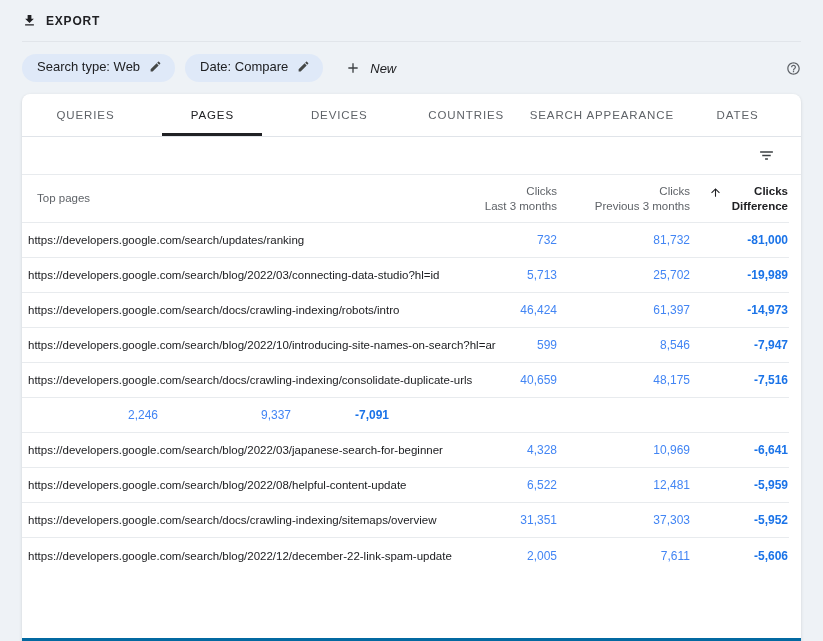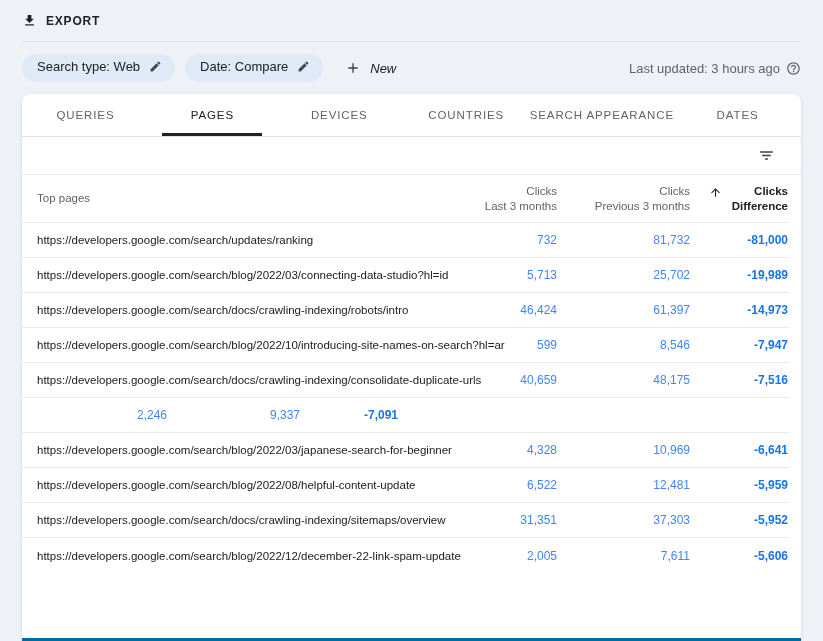--- a/index.html
+++ b/index.html
@@ -90,21 +90,21 @@
   .col-4 { width: 98px;  text-align: right; flex: none; }
   .th-label { font-size: 11.5px; color: #5f6368; line-height: 15px; }
   .th-line { font-size: 11.5px; color: #5f6368; line-height: 15px; }
   .col-4 .th-line { color: #202124; font-weight: 700; }
   .th-sorted { display: flex; justify-content: flex-end; align-items: flex-start; gap: 10px; }
   .sort-arrow { margin-top: 2px; }
 
   .trow {
     height: 35px; flex: none;
     display: flex; align-items: center;
-    padding-left: 15px; padding-right: 1px;
+    padding-left: 6px; padding-right: 1px;
     border-bottom: 1px solid #e8ebee;
     cursor: pointer;
   }
   .trow:last-child { border-bottom: none; }
   .url-cell {
     font-size: 11.5px; color: #202124; white-space: nowrap; overflow: visible;
   }
   .num { font-size: 12px; color: #4285f4; }
   .diff { font-size: 12px; color: #1a73e8; font-weight: 700; }
 
@@ -156,21 +156,20 @@
     <div class="new-btn">
       <span>
         <svg width="16" height="16" viewBox="0 0 24 24" fill="#3c4043">
             <path d="M19 13h-6v6h-2v-6H5v-2h6V5h2v6h6v2z"></path>
           </svg>
       </span>
       <span>New</span>
     </div>
   </div>
   <div class="last-updated">
-    <span>Last updated: 3 hours ago</span>
     <span>
       <svg width="15" height="15" viewBox="0 0 24 24" fill="#5f6368">
           <path d="M11 18h2v-2h-2v2zm1-16C6.48 2 2 6.48 2 12s4.48 10 10 10 10-4.48 10-10S17.52 2 12 2zm0 18c-4.41 0-8-3.59-8-8s3.59-8 8-8 8 3.59 8 8-3.59 8-8 8zm0-14c-2.21 0-4 1.79-4 4h2c0-1.1.9-2 2-2s2 .9 2 2c0 2-3 1.75-3 5h2c0-2.25 3-2.5 3-5 0-2.21-1.79-4-4-4z"></path>
         </svg>
     </span>
   </div>
 </div>
 
 <div class="card">
 

